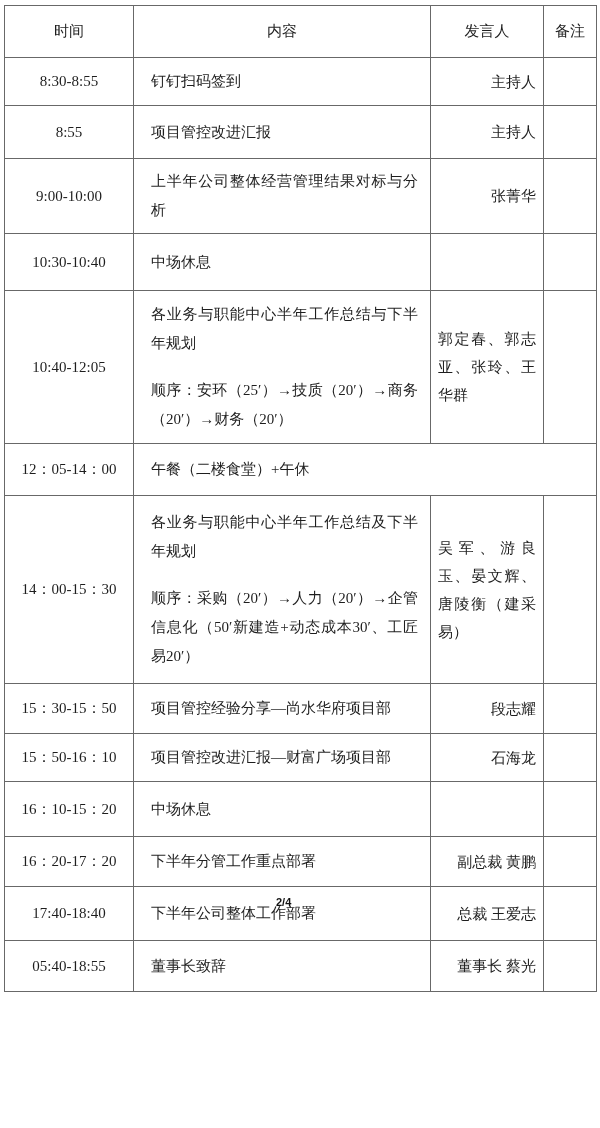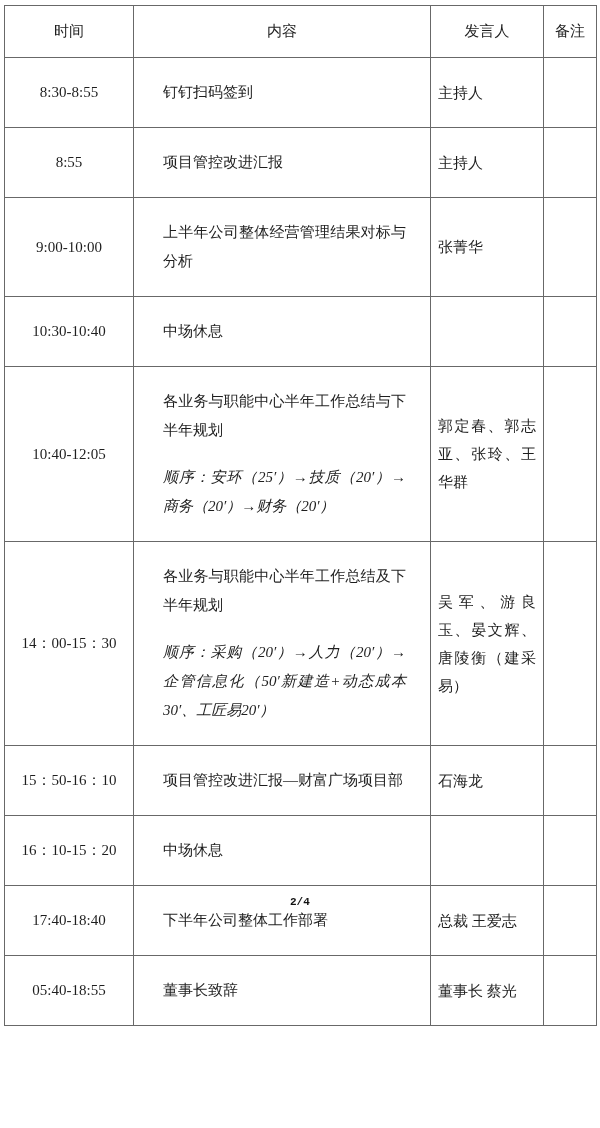--- a/index.html
+++ b/index.html
@@ -25,30 +25,30 @@
     border: 1px solid #686868;
     font-size: 15px;
     font-weight: normal;
     vertical-align: middle;
     padding: 2px 4px;
     overflow: hidden;
   }
   .schedule th { text-align: center; }
   td.time { text-align: center; padding: 2px 2px; white-space: nowrap; }
   td.content { text-align: left; padding: 4px 8px 4px 13px; }
-  td.content p { margin: 16px; line-height: 29px; text-align: justify; }
-  td.content p.second { margin-top: 18px; font-style: italic; }
-  td.speaker { text-align: left; line-height: 28px; padding: 2px 7px; }
+  td.content p { margin: 4px; line-height: 29px; text-align: justify; }
+  td.content p.second { margin-top: 18px; }
+  td.speaker { text-align: right; line-height: 28px; padding: 2px 7px; }
   td.speaker.justified { text-align: justify; }
   td.note { padding: 0; }
   .page-num {
     position: absolute;
-    left: 290px;
+    left: 276px;
     top: 896px;
-    font-family: Liberation Mono, monospace;
+    font-family: Liberation Sans, sans-serif;
     font-weight: bold;
     font-size: 11px;
     color: #111111;
     letter-spacing: 0px;
   }
 </style>
 </head>
 <body>
 
 <div class="page">
@@ -109,50 +109,72 @@
     <tr style="height:153px">
       <td class="time">10:40-12:05</td>
       <td class="content">
         <p>各业务与职能中心半年工作总结与下半年规划</p>
         <p class="second">顺序：安环（25′）→技质（20′）→商务（20′）→财务（20′）</p>
       </td>
       <td class="speaker justified">郭定春、郭志亚、张玲、王华群</td>
       <td class="note"></td>
     </tr>
 
+    <tr style="height:52px">
+      <td class="time">12：05-14：00</td>
+      <td class="content" colspan="3">
+            <p>午餐（二楼食堂）+午休</p>
+          </td>
+    </tr>
 
     <tr style="height:188px">
       <td class="time">14：00-15：30</td>
       <td class="content">
         <p>各业务与职能中心半年工作总结及下半年规划</p>
         <p class="second">顺序：采购（20′）→人力（20′）→企管信息化（50′新建造+动态成本30′、工匠易20′）</p>
       </td>
       <td class="speaker justified">吴军、游良玉、晏文辉、唐陵衡（建采易）</td>
       <td class="note"></td>
     </tr>
 
+    <tr style="height:50px">
+      <td class="time">15：30-15：50</td>
+      <td class="content">
+            <p>项目管控经验分享—尚水华府项目部</p>
+          </td>
+      <td class="speaker">段志耀</td>
+      <td class="note"></td>
+    </tr>
 
     <tr style="height:48px">
       <td class="time">15：50-16：10</td>
       <td class="content">
             <p>项目管控改进汇报—财富广场项目部</p>
           </td>
       <td class="speaker">石海龙</td>
       <td class="note"></td>
     </tr>
 
     <tr style="height:55px">
       <td class="time">16：10-15：20</td>
       <td class="content">
             <p>中场休息</p>
           </td>
       <td class="speaker"></td>
       <td class="note"></td>
     </tr>
 
+    <tr style="height:50px">
+      <td class="time">16：20-17：20</td>
+      <td class="content">
+            <p>下半年分管工作重点部署</p>
+          </td>
+      <td class="speaker">副总裁 黄鹏</td>
+      <td class="note"></td>
+    </tr>
 
 
     <tr style="height:54px">
       <td class="time">17:40-18:40</td>
       <td class="content">
             <p>下半年公司整体工作部署</p>
           </td>
       <td class="speaker">总裁 王爱志</td>
       <td class="note"></td>
     </tr>

